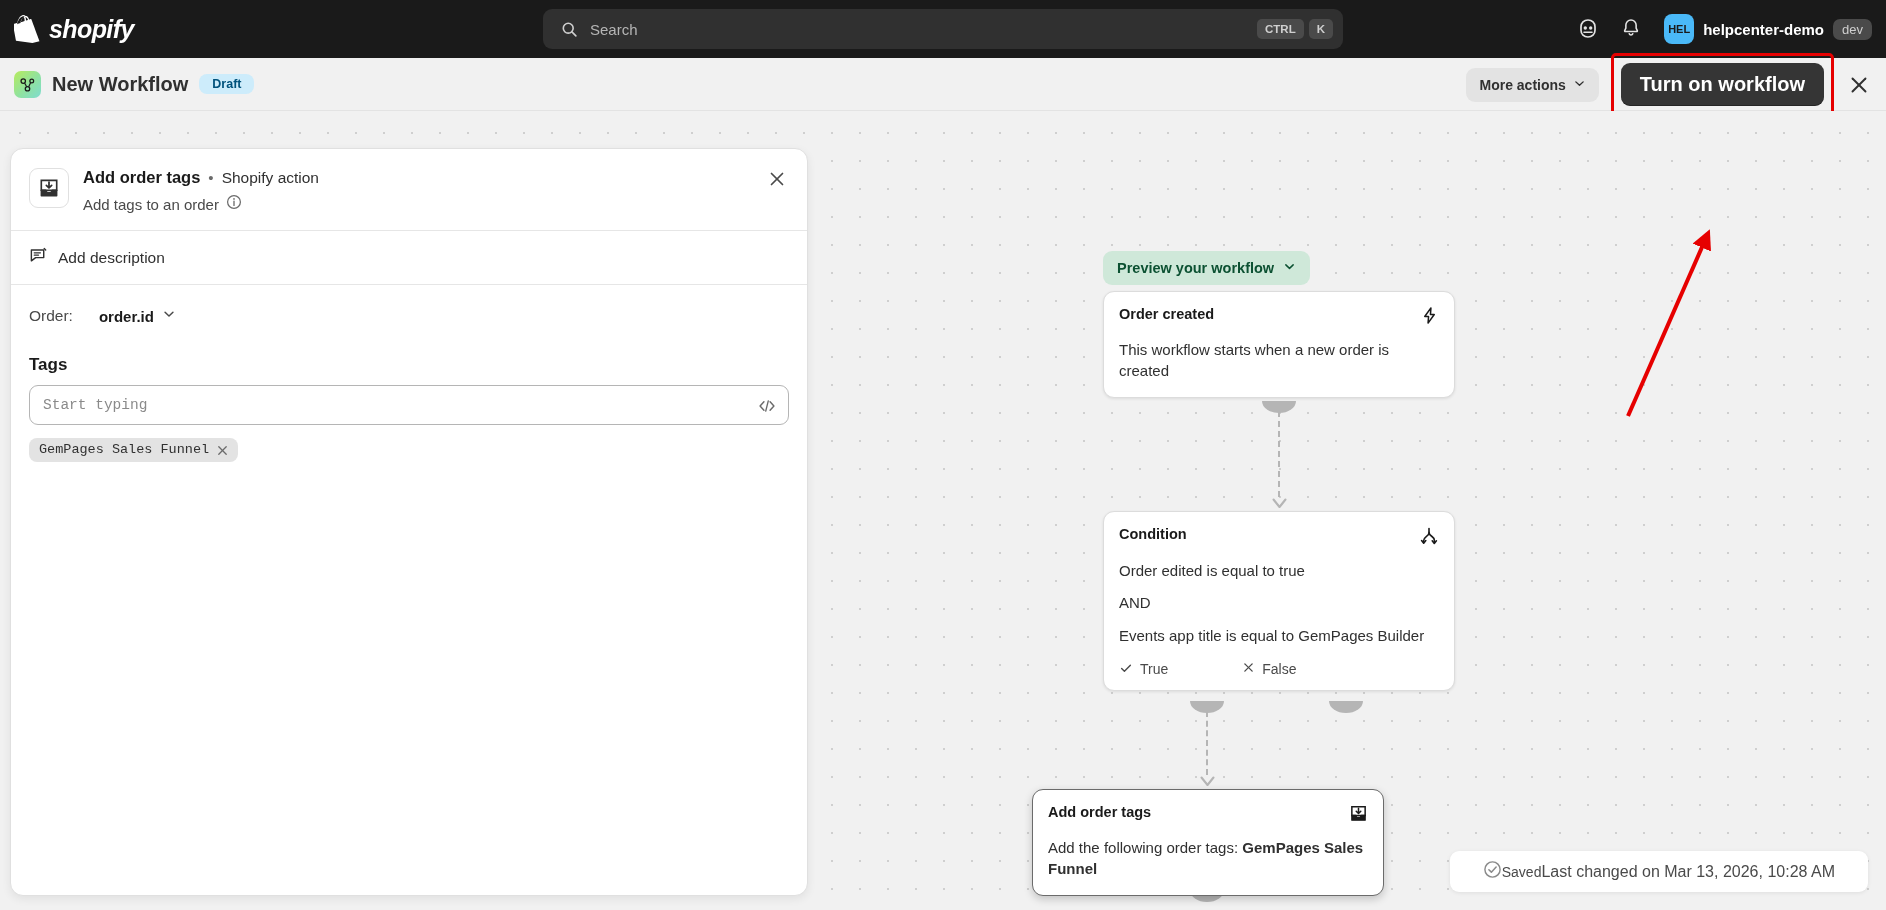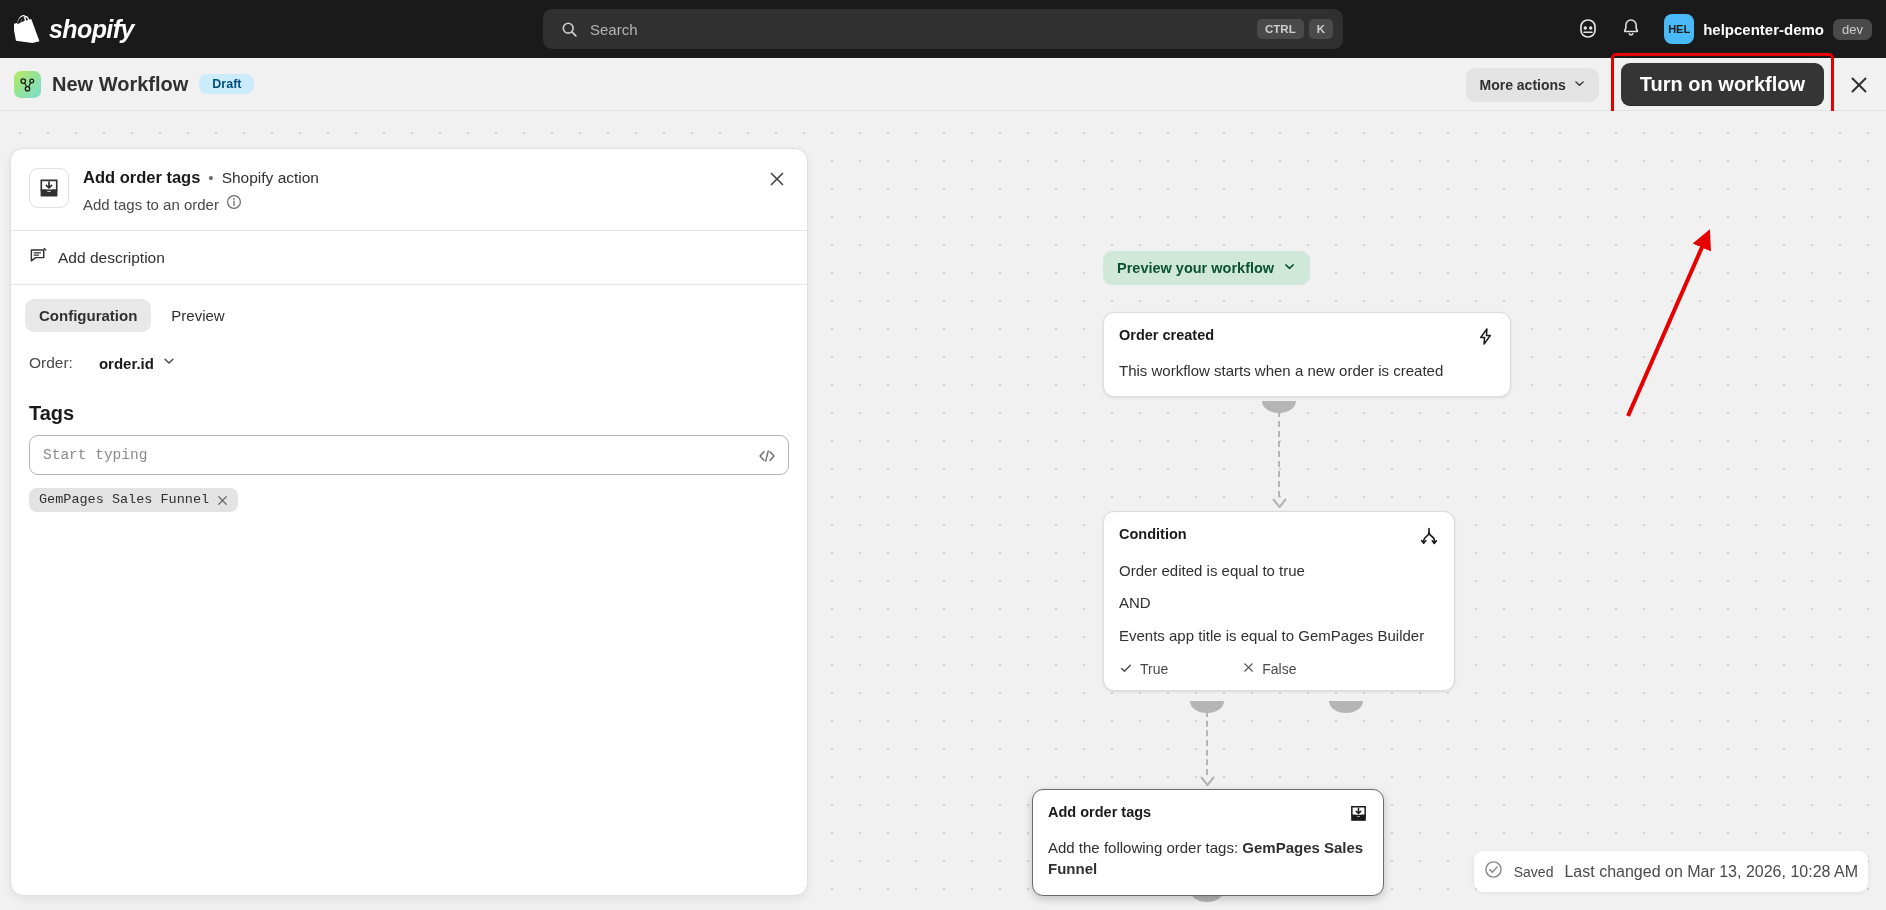--- a/index.html
+++ b/index.html
@@ -160,21 +160,21 @@
   .tab.active { background: #e8e8e8; }
   .tab.inactive { background: transparent; font-weight: 500; }
   .form-area { padding: 22px 18px 0 18px; }
   .order-row { display: flex; align-items: center; gap: 26px; }
   .order-label { font-size: 15.5px; color: #4a4a4a; }
   .order-select {
     display: flex; align-items: center; gap: 8px; cursor: pointer;
   }
   .order-value { font-size: 15px; font-weight: bold; color: #1a1a1a; }
   .tags-label {
-    font-size: 20px; font-weight: bold; color: #1a1a1a;
+    font-size: 17px; font-weight: bold; color: #1a1a1a;
     margin-top: 30px;
   }
   .tags-input-wrap {
     margin-top: 10px; position: relative;
     width: 760px; height: 40px;
     border: 1px solid #b5b5b5; border-radius: 9px;
     background: #fff;
     display: flex; align-items: center;
   }
   .tags-input {
@@ -253,22 +253,22 @@
     position: absolute; width: 14px; height: 9px;
   }
 
   
   .annot-arrow { position: absolute; left: 1620px; top: 115px; pointer-events: none; }
 
   
   .saved-bar {
     position: absolute; right: 18px; bottom: 18px;
     background: #ffffff; border-radius: 9px;
-    padding: 9px 10px;
-    display: flex; align-items: center; gap: 11px;
+    padding: 9px 33px;
+    display: flex; align-items: center; 
     box-shadow: 0 1px 4px rgba(0,0,0,.08);
   }
   .saved-text { font-size: 16px; color: #4a4a4a; }
   .saved-label { font-size: 14px; color: #4a4a4a; font-weight: 500; }
 </style>
 </head>
 <body>
 
 <div class="topbar">
   <div class="shopify-logo">
@@ -378,21 +378,21 @@
     <div class="conn-line" style="left:1206px; top:600px; height:64px;"></div>
     <div class="arrowhead" style="left:1200px; top:662px;">
       <svg width="15" height="11" viewBox="0 0 15 11">
         <path d="M1.5 1.5L7.5 9 13.5 1.5" fill="none" stroke="#b5b5b5" stroke-width="2.1" stroke-linecap="round" stroke-linejoin="round"></path>
       </svg>
     </div>
   </div>
 
   <div class="stub" style="left:1190px; top:779px;"></div>
 
-  <div class="node" style="left:1103px; top:201px; width:408px;">
+  <div class="node" style="left:1103px; top:180px; width:352px;">
     <div class="node-head">
       <span class="node-title">Order created</span>
       <span>
         <svg width="19" height="19" viewBox="0 0 20 20">
           <path d="M11.5 2L5 11h4l-.5 7L15 9h-4l.5-7z" fill="none" stroke="#1a1a1a" stroke-width="1.6" stroke-linejoin="round"></path>
         </svg>
       </span>
     </div>
     <div class="node-body">
       <div class="node-line">This workflow starts when a new order is created</div>
@@ -517,24 +517,20 @@
         <line x1="5.5" y1="7.2" x2="12" y2="7.2" stroke="#303030" stroke-width="1.4" stroke-linecap="round"></line>
         <line x1="5.5" y1="9.6" x2="10" y2="9.6" stroke="#303030" stroke-width="1.4" stroke-linecap="round"></line>
         <path d="M16 2.6l1.6 1.6" stroke="#303030" stroke-width="1.4" stroke-linecap="round"></path>
       </svg>
     </span>
     <span class="add-desc-text">Add description</span>
   </div>
 
   <div class="panel-divider"></div>
 
-  <div class="tabs-row">
-    <div class="tab active">Configuration</div>
-    <div class="tab inactive">Preview</div>
-  </div>
 
   <div class="form-area">
     <div class="order-row">
       <span class="order-label">Order:</span>
       <span class="order-select">
         <span class="order-value">order.id</span>
         <span>
           <svg width="14" height="14" viewBox="0 0 16 16">
             <path d="M3.5 6l4.5 4.3L12.5 6" fill="none" stroke="#4a4a4a" stroke-width="1.7" stroke-linecap="round" stroke-linejoin="round"></path>
           </svg>

